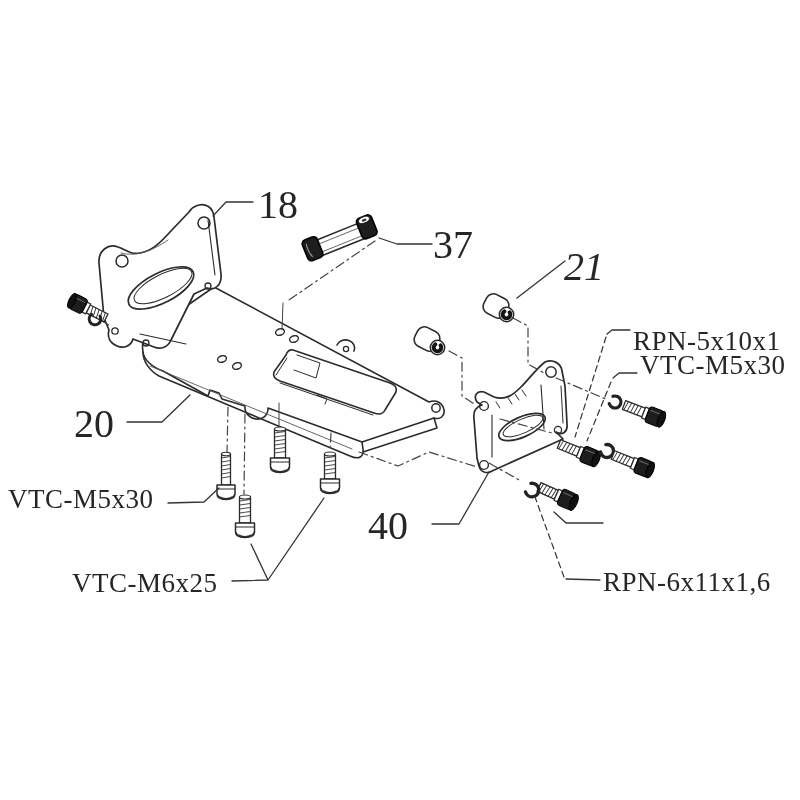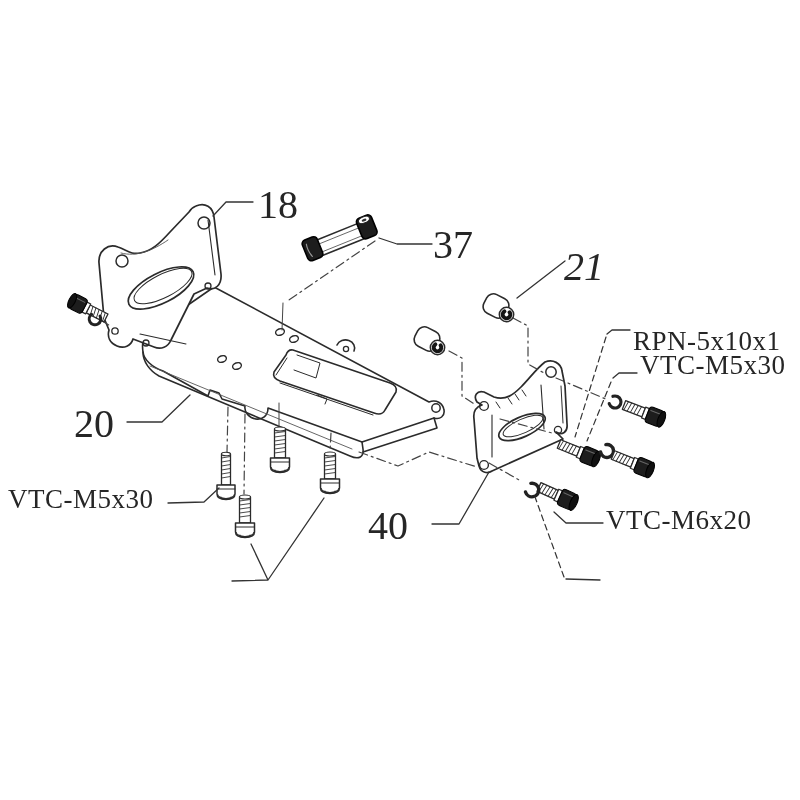--- a/index.html
+++ b/index.html
@@ -226,16 +226,17 @@
 </svg>
 
 <div class="lbl num" style="left:258px;top:185px;">18</div>
 <div class="lbl num" style="left:433px;top:225px;">37</div>
 <div class="lbl num" style="left:564px;top:247px;font-style:italic;">21</div>
 <div class="lbl num" style="left:74px;top:404px;">20</div>
 <div class="lbl num" style="left:368px;top:506px;">40</div>
 
 <div class="lbl code" style="left:633px;top:312px;margin-top:16px;">RPN-5x10x1</div>
 <div class="lbl code" style="left:640px;top:352px;">VTC-M5x30</div>
-<div class="lbl code" style="left:606px;top:507px;">VTC-M6x20</div>
+<div class="lbl code" style="left:603px;top:569px;">RPN-6x11x1,6</div>
 <div class="lbl code" style="left:8px;top:486px;">VTC-M5x30</div>
+<div class="lbl code" style="left:72px;top:570px;">VTC-M6x25</div>
 
 </div>
 
 </body></html>

